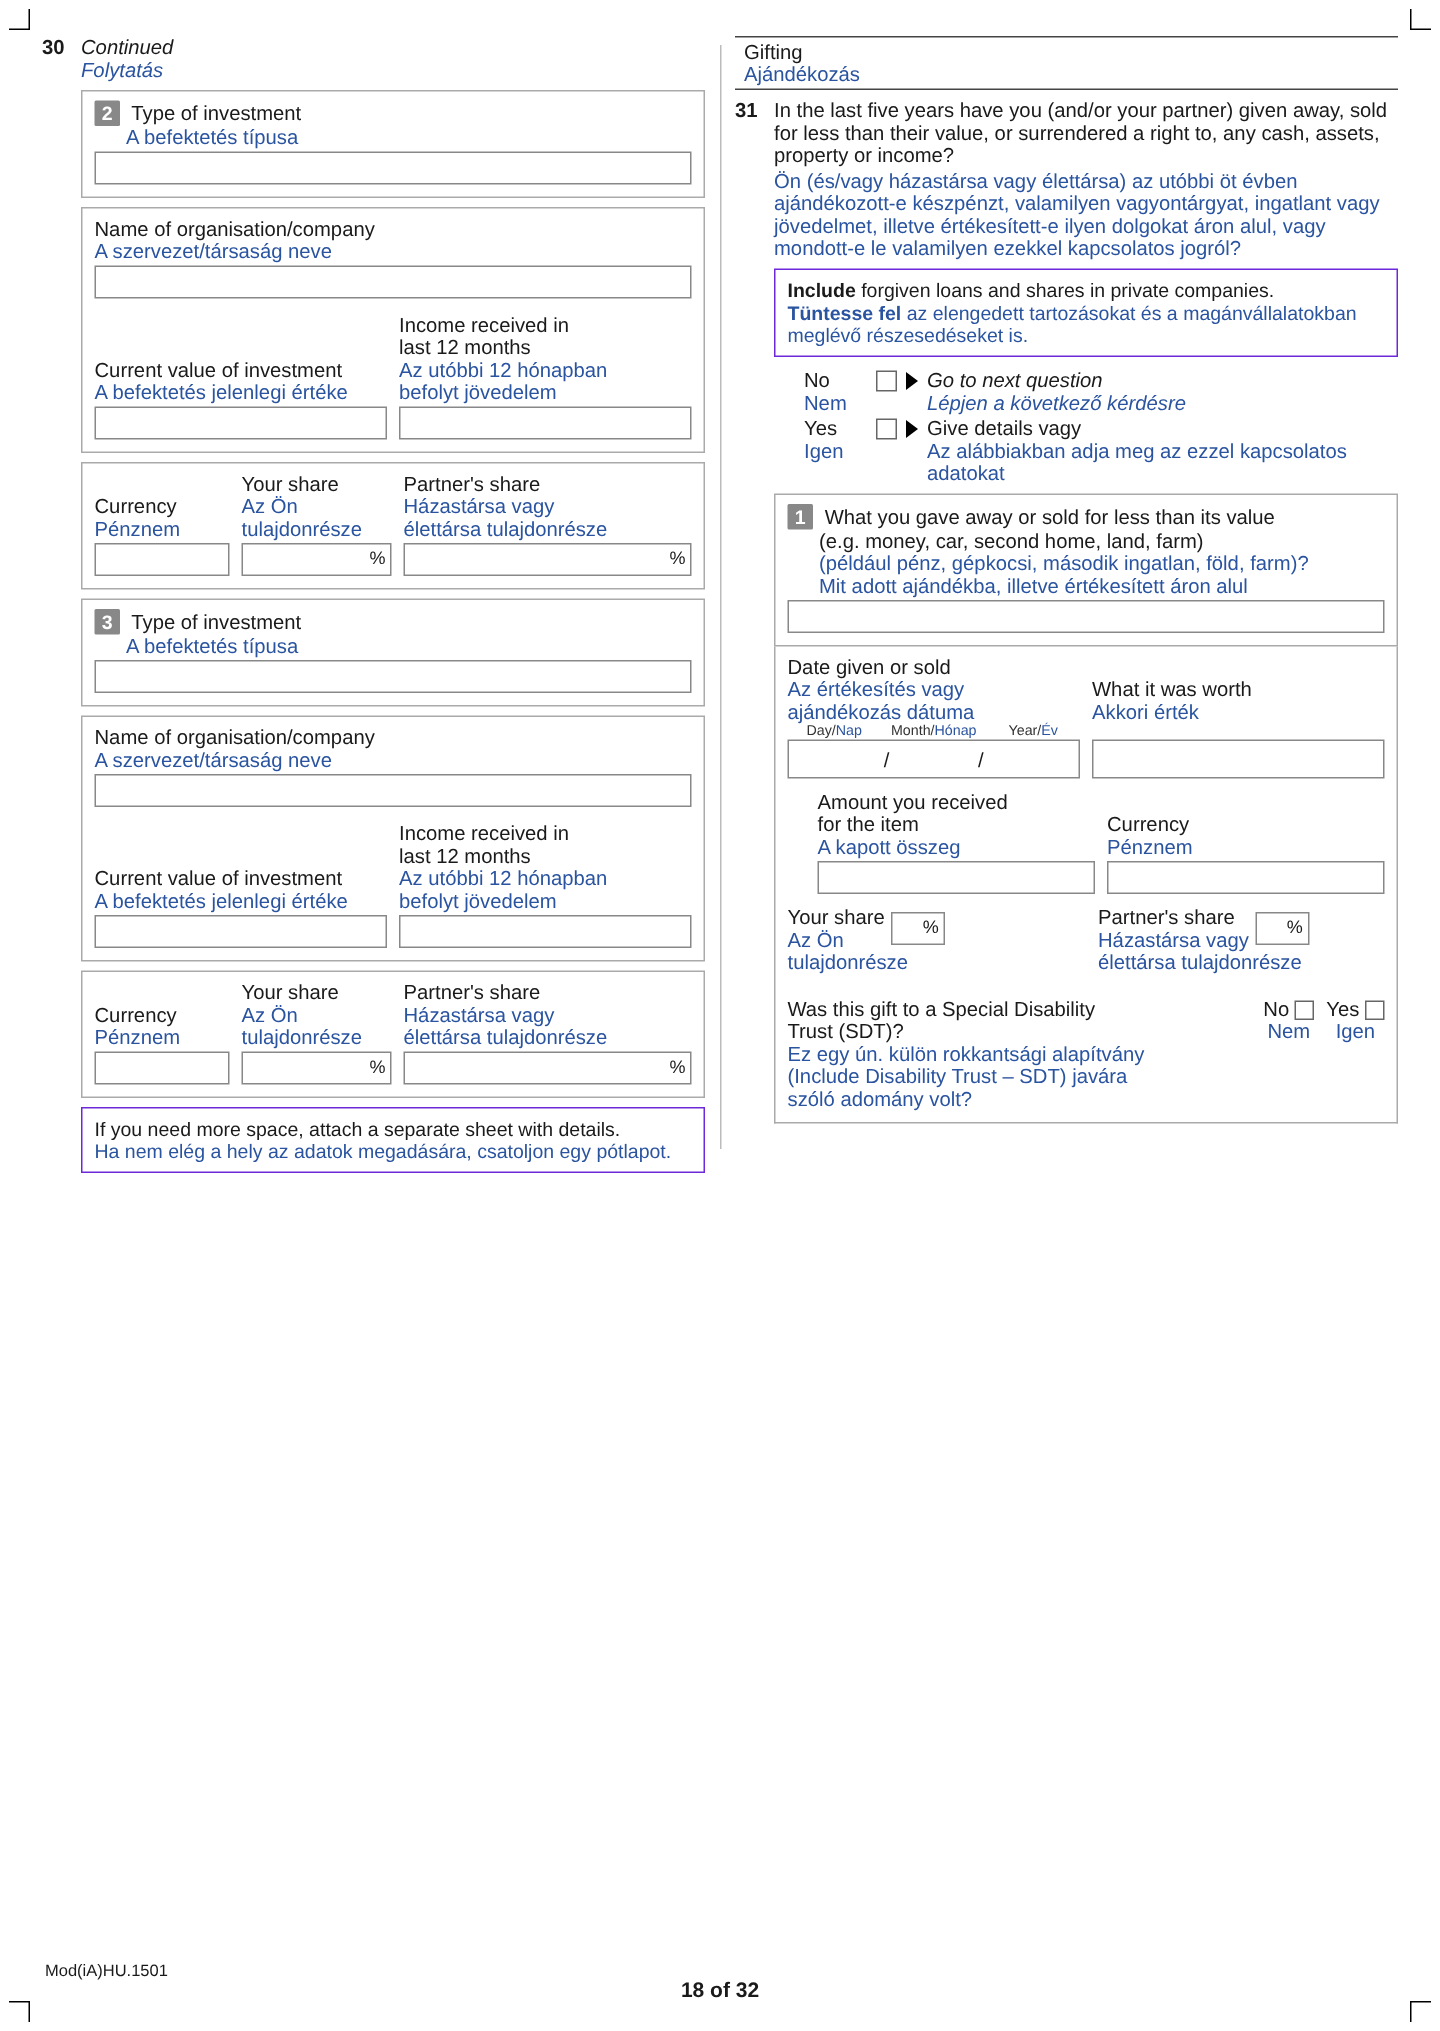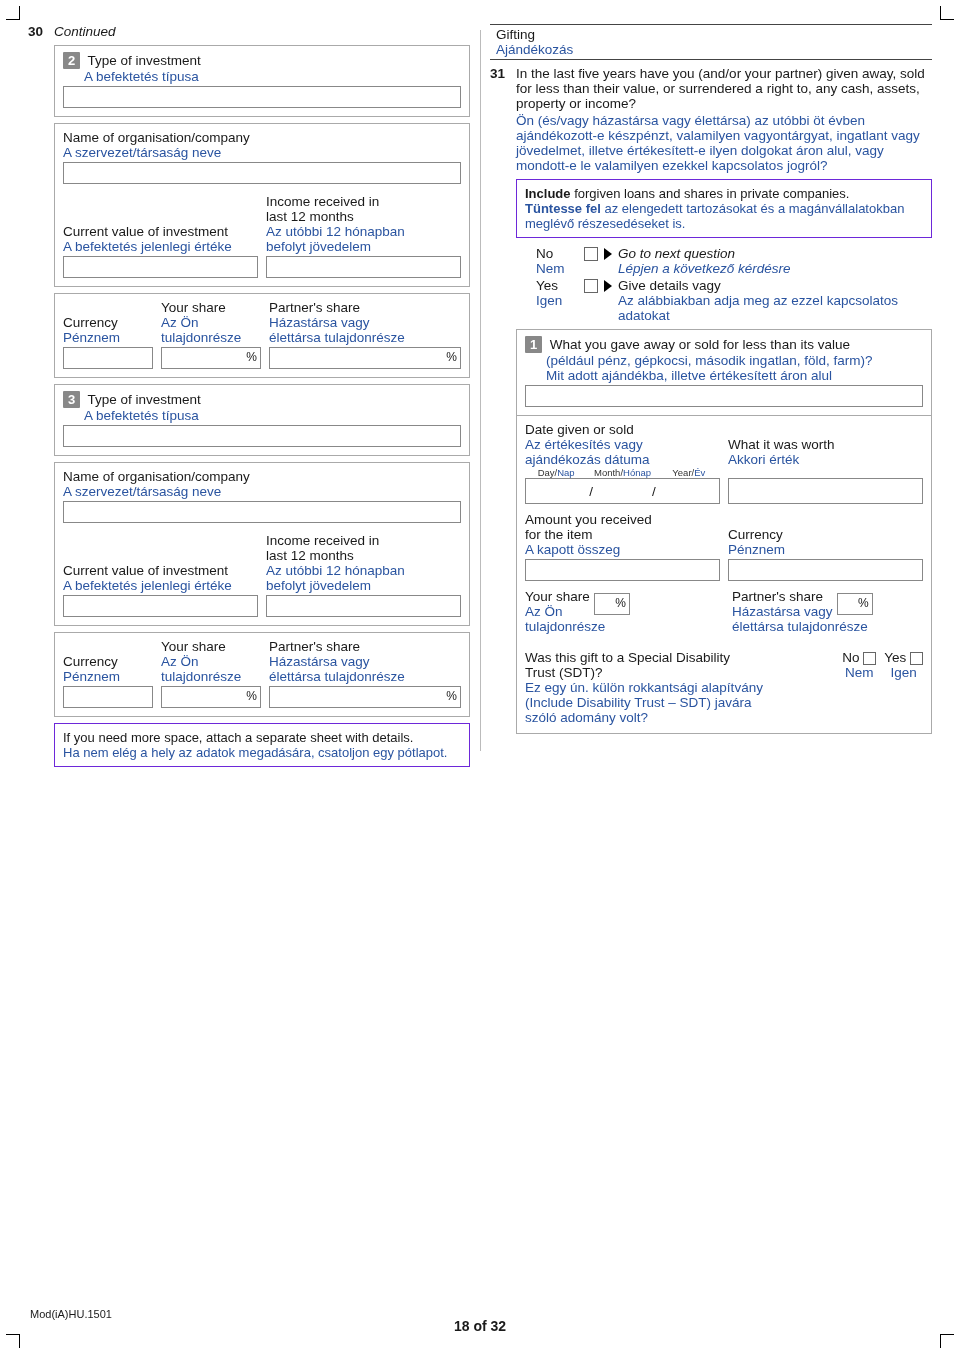--- a/index.html
+++ b/index.html
@@ -78,20 +78,21 @@
 <div class="crop br"></div>
 
 <div class="page">
 <div class="divider-col"></div>
 
 <div class="col">
   <div class="qrow">
     <div class="qnum">30</div>
     <div class="qbody">
       <div class="it">Continued</div>
+      <div class="hu it">Folytatás</div>
 
       <div class="block">
         <div><span class="numbadge">2</span>
           <span>Type of investment</span></div>
         <div class="hu" style="margin-left:21px;">A befektetés típusa</div>
         <div class="field-input" style="margin-top:2px;"></div>
       </div>
       <div class="block">
         <div>Name of organisation/company</div>
         <div class="hu">A szervezet/társaság neve</div>
@@ -249,20 +250,21 @@
           <div class="txt">
             <div>Give details vagy</div>
             <div class="hu">Az alábbiakban adja meg az ezzel kapcsolatos adatokat</div>
           </div>
         </div>
       </div>
 
       <div class="block">
         <div><span class="numbadge">1</span>
           <span>What you gave away or sold for less than its value</span></div>
+        <div style="margin-left:21px;">(e.g. money, car, second home, land, farm)</div>
         <div class="hu" style="margin-left:21px;">(például pénz, gépkocsi, második ingatlan, föld, farm)?</div>
         <div class="hu" style="margin-left:21px;">Mit adott ajándékba, illetve értékesített áron alul</div>
         <div class="field-input" style="margin-top:2px;"></div>
       </div>
 
       <div class="block" style="border-top:none; margin-top:0;">
         <div class="row2">
           <div>
             <div>Date given or sold</div>
             <div class="hu">Az értékesítés vagy</div>
@@ -282,21 +284,21 @@
           </div>
           <div>
             <div style="height:15px;"></div>
             <div>What it was worth</div>
             <div class="hu">Akkori érték</div>
             <div style="height:11px;"></div>
             <div class="field-input" style="height:26px;"></div>
           </div>
         </div>
 
-        <div class="row2" style="margin-top:8px;">
+        <div class="row2" style="margin-top:8px;margin-left:20px;">
           <div>
             <div>Amount you received</div>
             <div>for the item</div>
             <div class="hu">A kapott összeg</div>
             <div class="field-input" style="margin-top:2px;"></div>
           </div>
           <div>
             <div style="height:15px;"></div>
             <div>Currency</div>
             <div class="hu">Pénznem</div>

